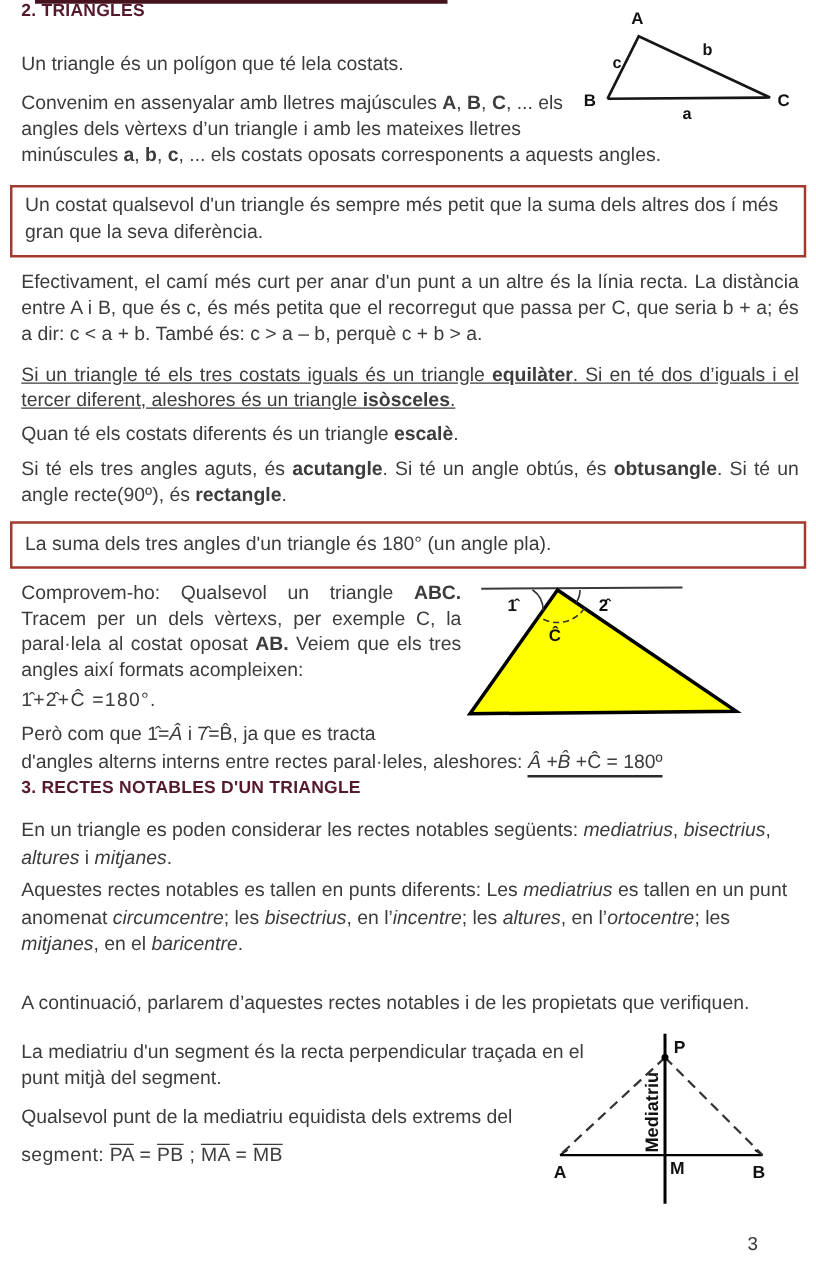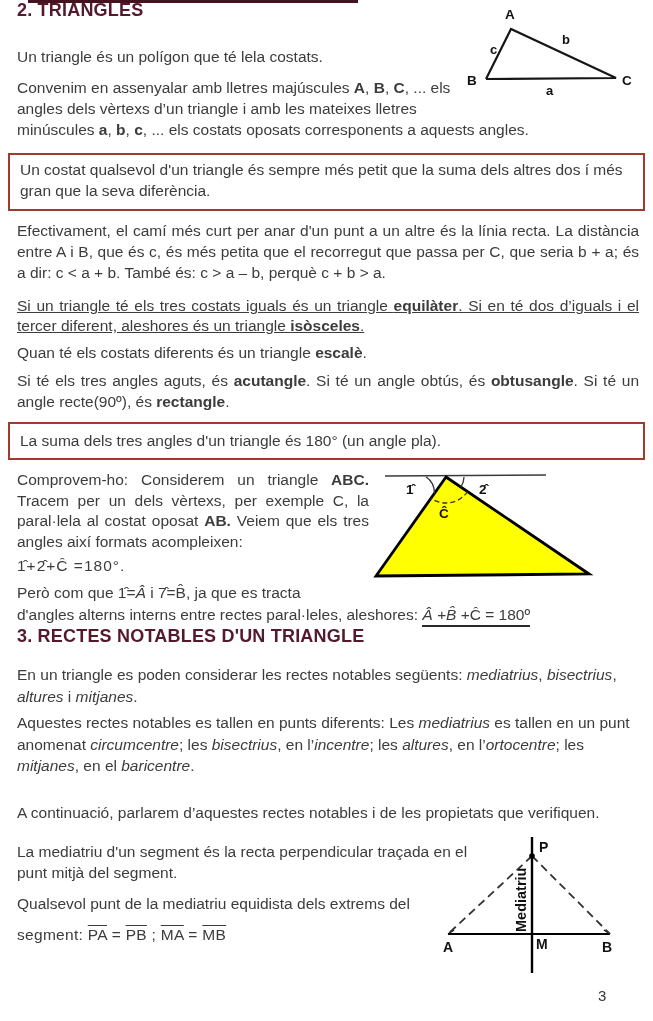--- a/index.html
+++ b/index.html
@@ -8,21 +8,21 @@
     width:653px;height:1021px;
     background:#fff;
     font-family:"Liberation Sans","DejaVu Sans",sans-serif;
     color:#3c3c3c;
     font-size:15.5px;
     overflow:hidden;
   }
   .top-strip{position:absolute;left:28px;top:0;width:330px;height:3px;background:#451320;}
   .content{padding:0 14px 0 17px;}
   h1.sec{
-    color:#54192d;font-size:18px;font-weight:bold;
+    color:#54192d;font-size:14px;font-weight:bold;
     margin:0;letter-spacing:0.2px;
   }
   .h1-a{margin-top:8px;}
   .h1-b{margin-top:48px;}
   p{margin:0;line-height:20.5px;}
   .p1{margin-top:26px;}
   .p2{margin-top:9px;line-height:21px;}
   .redbox{
     border:2px solid #a33a2f;
     margin:13px -6px 0 -9px;
@@ -96,21 +96,21 @@
         <polygon points="73,12 3,111 216,109" fill="#ffff00" stroke="#000" stroke-width="2.8"></polygon>
         <path d="M 53 11.8 A 20 20 0 0 1 61.5 28.4" fill="none" stroke="#333" stroke-width="1.3"></path>
         <path d="M 91 12 A 18 18 0 0 1 87.9 22.1" fill="none" stroke="#333" stroke-width="1.3"></path>
         <path d="M 94.6 26.5 A 26 26 0 0 1 58.1 33.3" fill="none" stroke="#333" stroke-width="1.3" stroke-dasharray="5,3"></path>
         <text x="33" y="29" font-size="13.5" font-weight="bold">1̂</text>
         <text x="106" y="29" font-size="13.5" font-weight="bold">2̂</text>
         <text x="66" y="53" font-size="13.5" font-weight="bold">Ĉ</text>
       </svg>
 
       <div class="comp-col">
-        <p><span>Comprovem-ho: Considerem un triangle </span><span class="rb">ABC.</span><span> Tracem per un dels vèrtexs, per exemple C, la paral·lela al costat oposat </span><span class="rb">AB.</span><span> Veiem que els tres angles així formats acompleixen:</span></p>
+        <p><span>Comprovem-ho: Qualsevol un triangle </span><span class="rb">ABC.</span><span> Tracem per un dels vèrtexs, per exemple C, la paral·lela al costat oposat </span><span class="rb">AB.</span><span> Veiem que els tres angles així formats acompleixen:</span></p>
         <p class="comp-formula">1̂+2̂+Ĉ =180°.</p>
         <p class="comp-pero"><span>Però com que   1̂=</span><span class="ri">Â</span><span>   i  7̂=</span><span>B̂</span><span>, ja que es tracta</span></p>
       </div>
     </div>
 
     <p class="p-alterns"><span>d'angles alterns interns entre rectes paral·leles, aleshores:   </span><span class="ri ru">Â +B̂</span><span class="ru"> +Ĉ = 180º</span></p>
 
     <h1 class="sec h1-b">3. RECTES NOTABLES D'UN TRIANGLE</h1>
 
     <p class="sec3-p1"><span>En un triangle es poden considerar les rectes notables següents: </span><span class="ri">mediatrius</span><span>, </span><span class="ri">bisectrius</span><span>, </span><span class="ri">altures</span><span> i </span><span class="ri">mitjanes</span><span>.</span></p>

